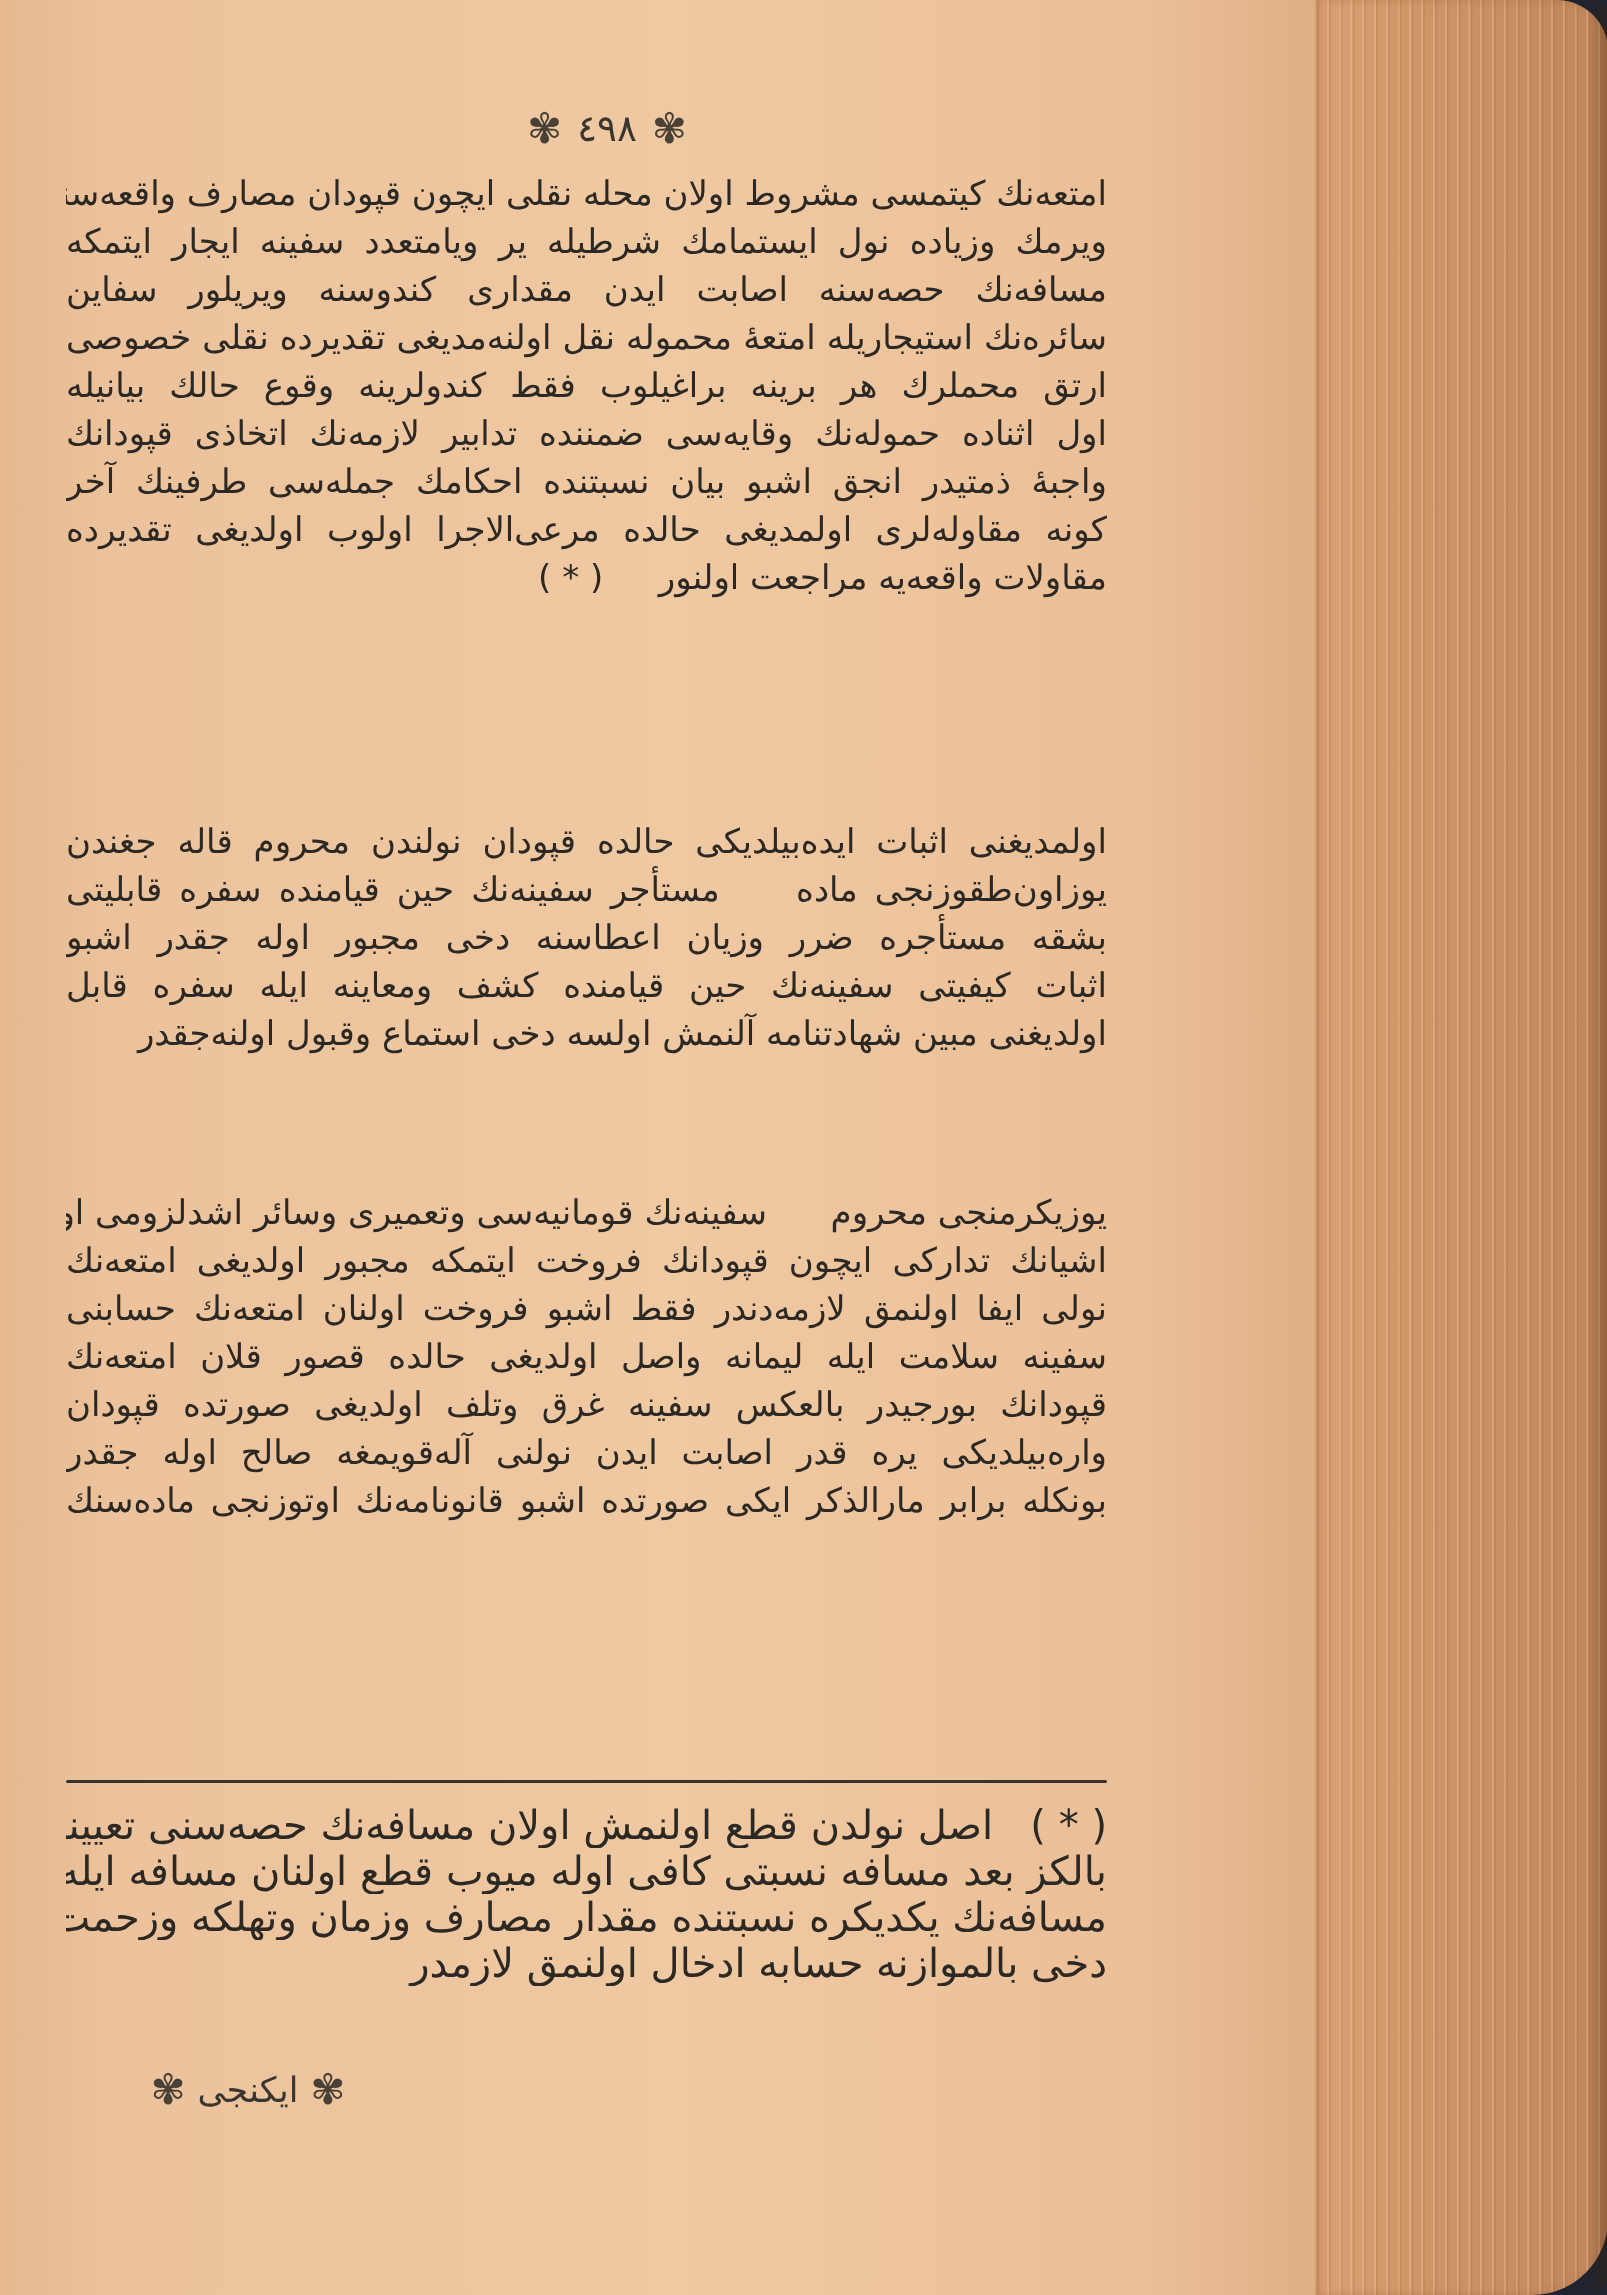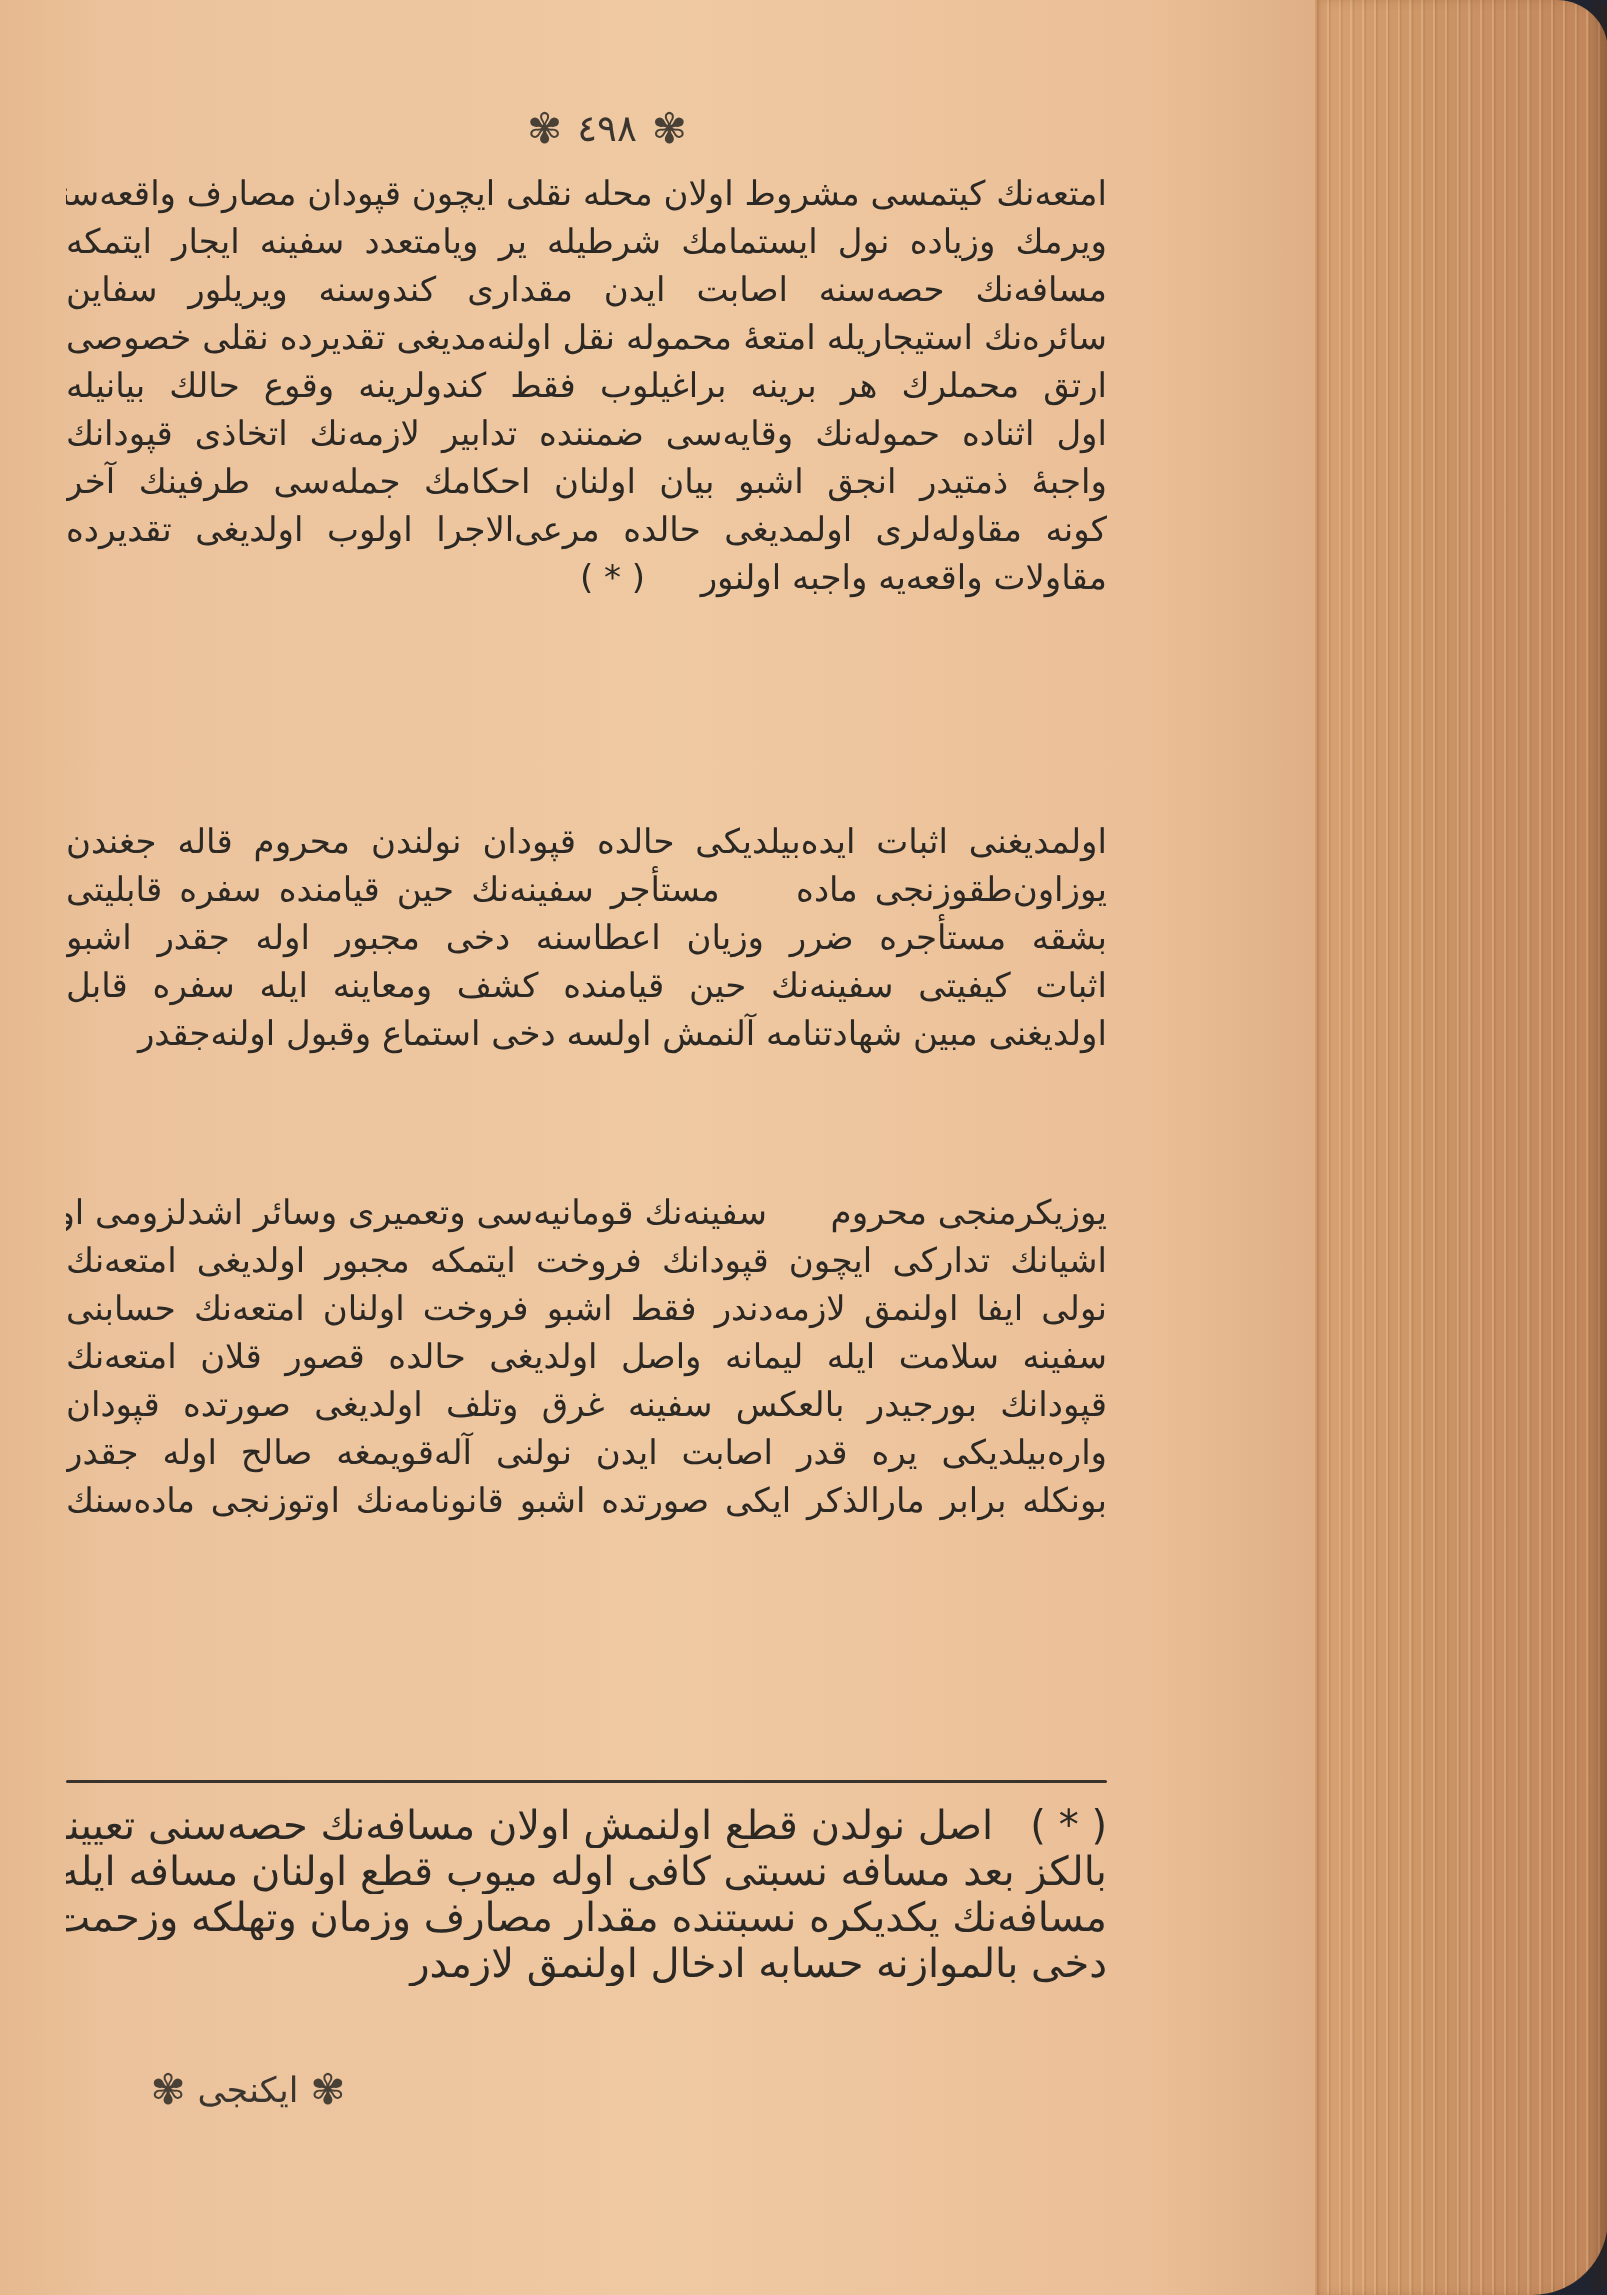--- a/index.html
+++ b/index.html
@@ -67,24 +67,24 @@
   <span class="orn">✾</span>
 </div>
 
 <div class="text-block" style="top:169px;">
   <div class="line">امتعه‌نك كيتمسى مشروط اولان محله نقلى ايچون قپودان مصارف واقعه‌سنى</div>
   <div class="line">ويرمك وزياده نول ايستمامك شرطيله ير ويامتعدد سفينه ايجار ايتمكه</div>
   <div class="line">مسافه‌نك حصه‌سنه اصابت ايدن مقدارى كندوسنه ويريلور سفاين</div>
   <div class="line">سائره‌نك استيجاريله امتعهٔ محموله نقل اولنه‌مديغى تقديرده نقلى خصوصى</div>
   <div class="line">ارتق محملرك هر برينه براغيلوب فقط كندولرينه وقوع حالك بيانيله</div>
   <div class="line">اول اثناده حموله‌نك وقايه‌سى ضمننده تدابير لازمه‌نك اتخاذى قپودانك</div>
-  <div class="line">واجبهٔ ذمتيدر انجق اشبو بيان اولنان احكامك جمله‌سى طرفينك آخر</div>
+  <div class="line">واجبهٔ ذمتيدر انجق اشبو بيان نسبتنده احكامك جمله‌سى طرفينك آخر</div>
   <div class="line">كونه مقاوله‌لرى اولمديغى حالده مرعى‌الاجرا اولوب اولديغى تقديرده</div>
   <div class="line last">
-    <span>مقاولات واقعه‌يه واجبه اولنور</span>
+    <span>مقاولات واقعه‌يه مراجعت اولنور</span>
     <span style="display:inline-block;width:34px;"></span>
     <span class="mark-ast">( * )</span>
   </div>
 </div>
 
 <div class="text-block" style="top:817px;">
   <div class="line">اولمديغنى اثبات ايده‌بيلديكى حالده قپودان نولندن محروم قاله جغندن</div>
   <div class="line">
     <span>يوزاون‌طقوزنجى ماده</span>
     <span style="display:inline-block;width:42px;"></span>

